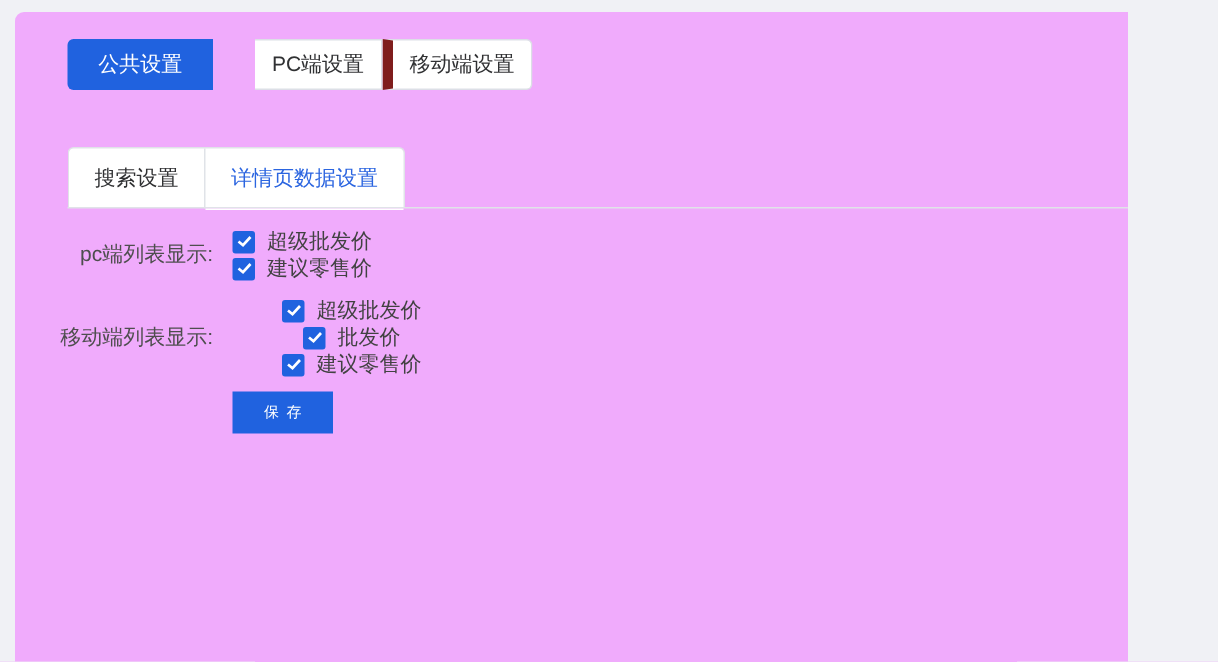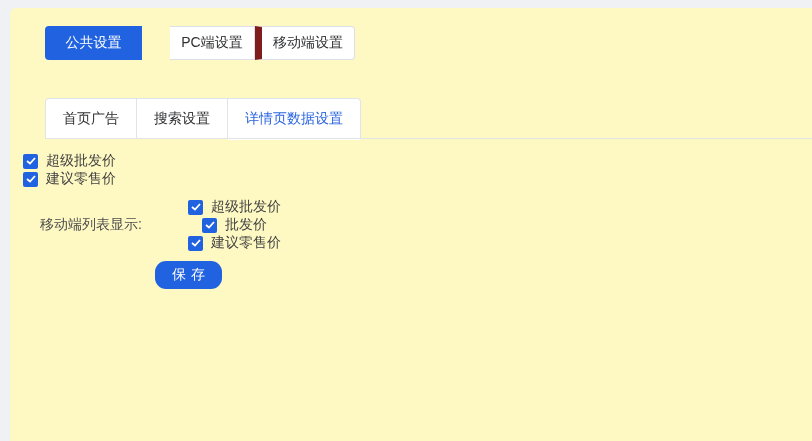--- a/index.html
+++ b/index.html
@@ -8,23 +8,23 @@
     width: 812px;
     height: 441px;
     overflow: hidden;
     background: #f0f1f5;
     font-family: "Liberation Sans", "DejaVu Sans", sans-serif;
   }
   .panel {
     position: absolute;
     left: 10px;
     top: 8px;
-    width: 802px;
+    width: 742px;
     height: 433px;
-    background: #fef9c3;
+    background: #f0abfc;
     border-radius: 6px 0 0 0;
   }
   
   .btn-group {
     position: absolute;
     left: 35px;
     top: 18px;
     height: 34px;
     display: flex;
     border-radius: 4px;
@@ -142,22 +142,22 @@
   
   .save-btn {
     position: absolute;
     left: 145px;
     top: 253px;
     width: 67px;
     height: 28px;
     background: #2062df;
     color: #ffffff;
     border: none;
-    border-radius: 11px;
-    font-size: 14px;
+    border-radius: 0;
+    font-size: 10px;
     letter-spacing: 5px;
     text-indent: 5px;
     display: flex;
     align-items: center;
     justify-content: center;
     cursor: pointer;
     font-family: inherit;
   }
 </style>
 </head>
@@ -166,27 +166,27 @@
 <div class="panel">
 
   <div class="btn-group">
     <div class="seg-btn first active">公共设置</div>
     <div class="seg-btn mid">PC端设置</div>
     <div class="seg-btn last">移动端设置</div>
   </div>
 
   <div class="tabs-header">
     <div class="tabs-nav">
-      <div class="tab-item">首页广告</div>
       <div class="tab-item">搜索设置</div>
       <div class="tab-item active">详情页数据设置</div>
     </div>
   </div>
 
   <div class="form-row row1">
+    <div class="row-label">pc端列表显示:</div>
     <div class="options">
       <div class="checkbox-item">
         <span class="checkbox-box">
           <svg width="10" height="8" viewBox="0 0 10 8">
             <polyline points="1,4 4,6.5 9,1" fill="none" stroke="#ffffff" stroke-width="1.8"></polyline>
           </svg>
         </span>
         <span class="checkbox-label">超级批发价</span>
       </div>
       <div class="checkbox-item">

